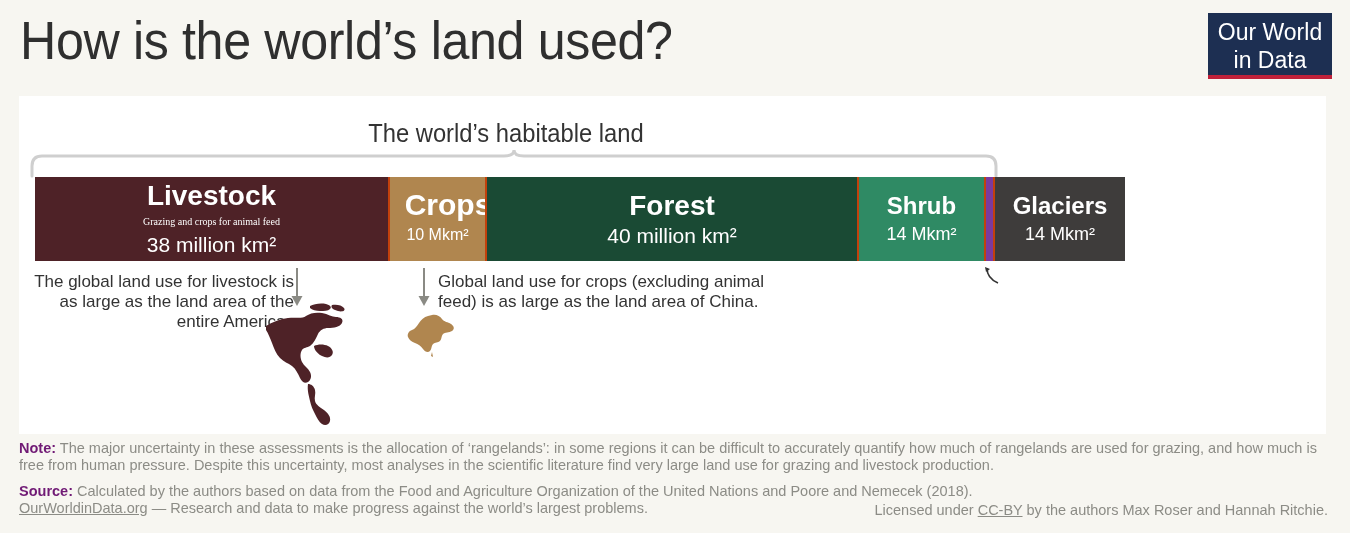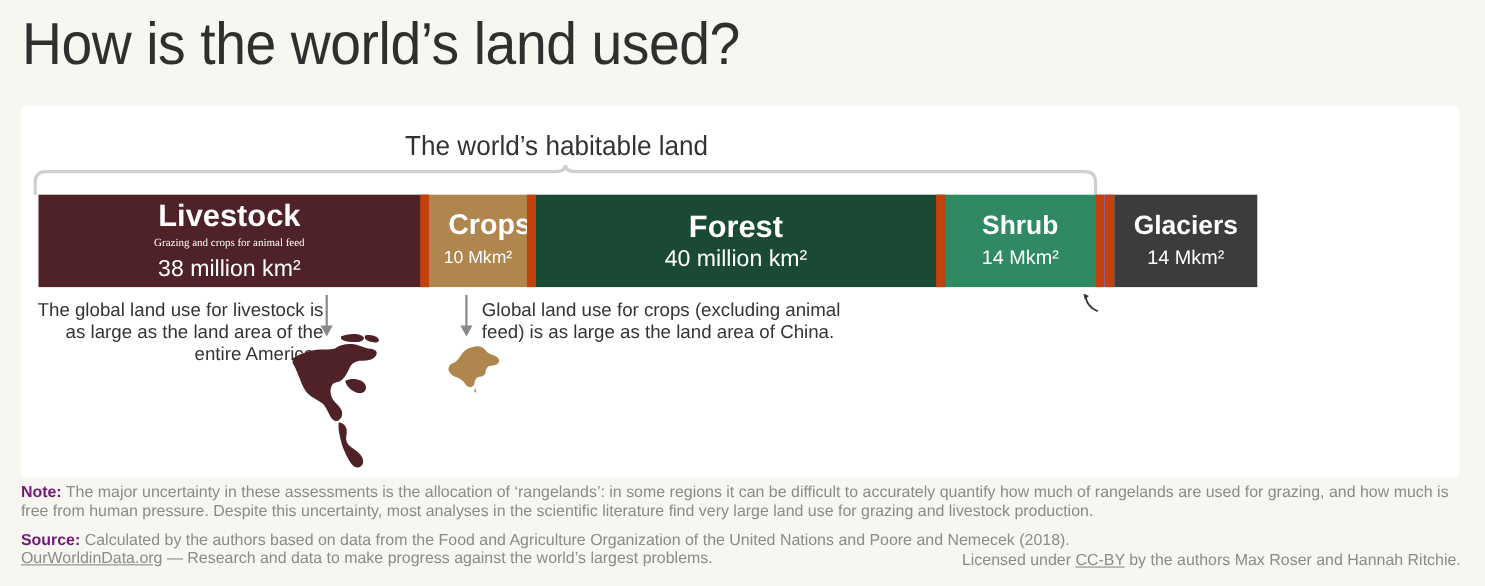--- a/index.html
+++ b/index.html
@@ -52,32 +52,32 @@
     width: 1274px; height: 84px;
     display: flex;
   }
   .seg {
     position: relative;
     height: 84px;
     color: #ffffff;
     display: flex; flex-direction: column;
     align-items: center; justify-content: center;
     overflow: hidden;
-    border-right: 8px solid #c2410c;
+    border-right: 2px solid #c2410c;
   }
   .seg:last-child { border-right: 0; }
   .seg .nm { font-weight: bold; white-space: nowrap; }
   .seg .sub { white-space: nowrap; }
   .seg .val { white-space: nowrap; }
 
   .big .nm  { font-size: 28px; line-height: 32px; }
   .big .sub { font-size: 10px; line-height: 19px; font-family: Liberation Serif, serif; }
   .big .val { font-size: 21px; line-height: 27px; }
 
-  .mid .nm  { font-size: 26px; line-height: 31px; margin-left: 21px; }
+  .mid .nm  { font-size: 30px; line-height: 31px; margin-left: 21px; }
   .mid .val { font-size: 16px; line-height: 30px; }
 
   .sm .nm   { font-size: 24px; line-height: 29px; }
   .sm .val  { font-size: 18px; line-height: 28px; }
 
   .barren .nm  { font-size: 28px; line-height: 31px; }
   .barren .sub { font-size: 16px; line-height: 18px; }
   .barren .val { font-size: 21px; line-height: 26px; }
 
   
@@ -106,20 +106,24 @@
   #footer .lic { position: absolute; right: 11px; top: 19px; white-space: nowrap; }
   #footer u { text-decoration: underline; }
 </style>
 </head>
 <body>
 
 <div id="page">
 
   <div id="title">How is the world’s land used?</div>
 
+  <div id="logo">
+    <div>Our World</div>
+    <div>in Data</div>
+  </div>
 
   <div id="panel"></div>
 
   <div id="habitable-label">The world’s habitable land</div>
 
   <svg id="brace" width="968" height="28" viewBox="0 0 968 28">
     <path d="M2,26 L2,16 Q2,6 12,6 L474,6 Q484,6 484,0 Q484,6 494,6 L956,6 Q966,6 966,16 L966,26" fill="none" stroke="#cfcfcf" stroke-width="3" stroke-linecap="round"></path>
   </svg>
 
   <div id="bar">
@@ -129,21 +133,21 @@
         <div class="val">38 million km²</div>
       </div>
       <div class="seg mid" style="width: 97px; background: rgb(176, 134, 79);">
         <div class="nm">Crops</div>
         <div class="val">10 Mkm²</div>
       </div>
       <div class="seg big" style="width: 372px; background: rgb(26, 74, 52);">
         <div class="nm">Forest</div>
         <div class="val">40 million km²</div>
       </div>
-      <div class="seg sm" style="width: 145px; background: rgb(47, 138, 100);">
+      <div class="seg sm" style="width: 127px; background: rgb(47, 138, 100);">
         <div class="nm">Shrub</div>
         <div class="val">14 Mkm²</div>
       </div>
       <div class="seg sliver" style="width: 9px; background: rgb(122, 58, 158);"></div>
       <div class="seg sm" style="width: 130px; background: rgb(62, 60, 59);">
         <div class="nm">Glaciers</div>
         <div class="val">14 Mkm²</div>
       </div>
     </div>
 

